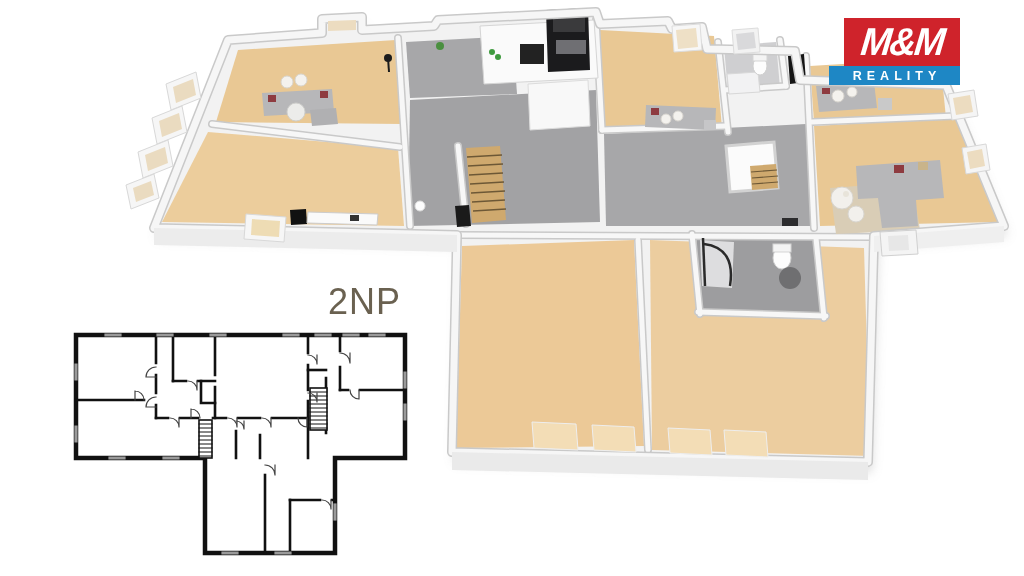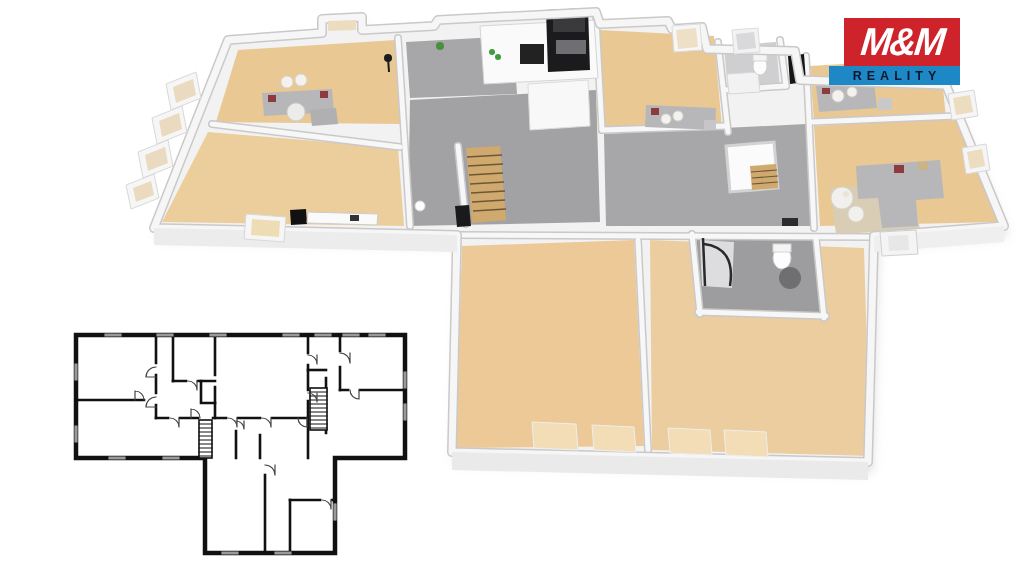--- a/index.html
+++ b/index.html
@@ -8,21 +8,21 @@
   .plan3d,.plan2d{position:absolute;}
   .plan3d{left:0;top:0;}
   .plan2d{left:58px;top:323px;}
   .logo{position:absolute;left:829px;top:18px;width:131px;height:67px;}
   .logo-top{position:absolute;right:0;top:0;width:116px;height:48px;background:#cf232b;
             display:flex;align-items:center;justify-content:center;}
   .logo-top span{color:#fff;font-weight:bold;font-style:italic;font-size:37px;
                  transform:skewX(-6deg) scaleY(1.05);letter-spacing:-2px;}
   .logo-bottom{position:absolute;left:0;top:48px;width:131px;height:19px;background:#1e87c5;
                display:flex;align-items:center;justify-content:center;}
-  .logo-bottom span{color:#0f172a;font-weight:bold;font-size:12.5px;letter-spacing:5px;
+  .logo-bottom span{color:#ffffff;font-weight:bold;font-size:12.5px;letter-spacing:5px;
                     padding-left:5px;text-align:right;}
   .floor-label{position:absolute;left:328px;top:281px;font-size:36px;color:#6a6150;
                letter-spacing:1px;}
 </style>
 </head>
 <body>
 
 <div class="stage">
 
   <svg class="plan3d" width="1024" height="576" viewBox="0 0 1024 576">
@@ -321,20 +321,21 @@
         <path d="M48,12 H62 M100,12 H114 M153,12 H167 M226,12 H240 M258,12 H272 M286,12 H300 M312,12 H326"></path>
         <path d="M18,42 V56 M18,104 V118"></path>
         <path d="M52,135 H66 M106,135 H120"></path>
         <path d="M347,50 V64 M347,82 V96"></path>
         <path d="M165,230 H179 M218,230 H232"></path>
         <path d="M277,182 V196"></path>
       </g>
     </g>
   </svg>
 
+  <div class="floor-label">2NP</div>
 
   <div class="logo">
     <div class="logo-top">
       <span>M&amp;M</span>
     </div>
     <div class="logo-bottom">
       <span>REALITY</span>
     </div>
   </div>
 

